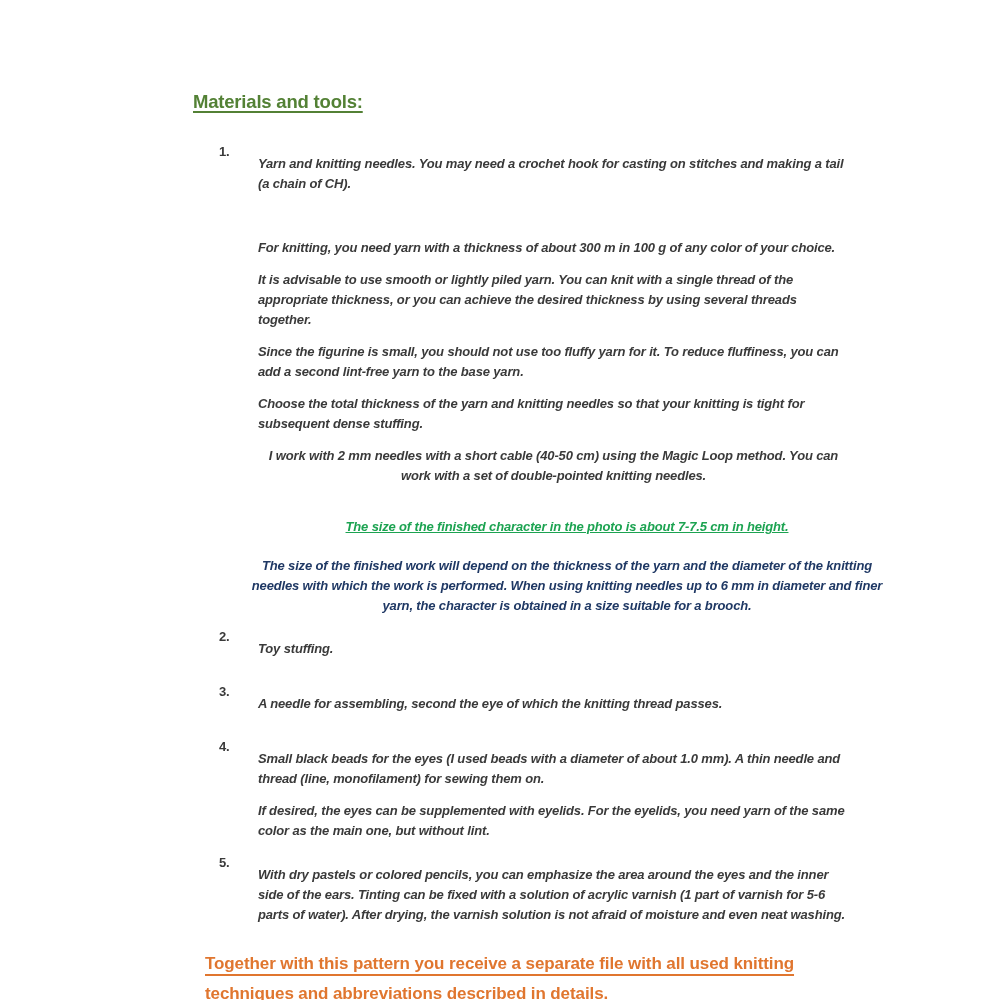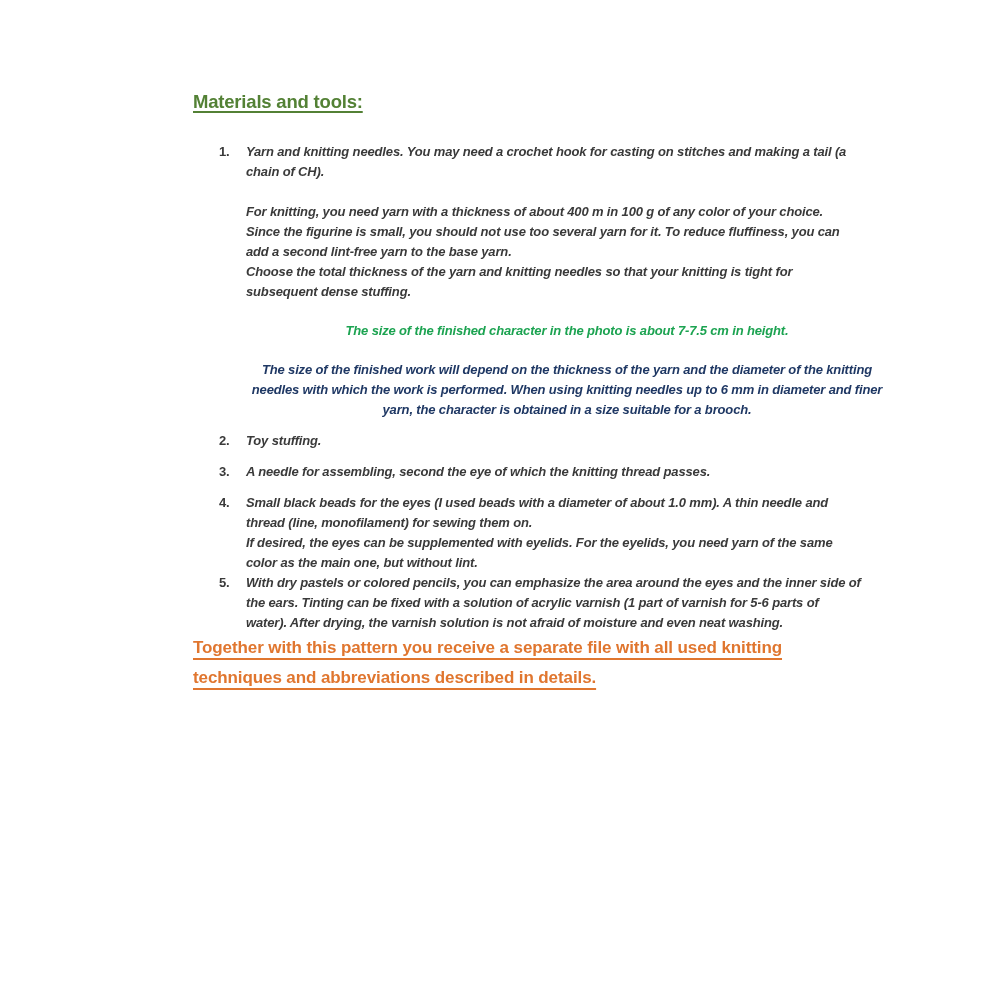--- a/index.html
+++ b/index.html
@@ -45,28 +45,29 @@
   }
   .li .num{
     flex:0 0 27px;
     font-style:normal;
     font-weight:bold;
   }
   .li .li-body{
     flex:1 1 auto;
     min-width:0;
   }
-  .li-body p, .content p{margin:0;}
+  .li-body p, .content p{margin:12px;}
   .blank-line{height:20px;}
   .mb{margin-bottom:11px;}
   .center{text-align:center;}
   .note-green{
     color:var(--note-green);
     margin:19px 0 0 53px !important;
     width:642px;
+    text-decoration:underline;
   }
   .note-blue{
     color:var(--navy);
     margin:19px 0 11px 53px !important;
     width:642px;
   }
   .elephant-note{
     color:var(--navy);
     margin:29px 0 0 53px !important;
     width:642px;
@@ -92,23 +93,25 @@
 
   <h1 class="doc-heading">Materials and tools:</h1>
 
   <div class="content">
 
     <div class="li">
       <span class="num">1.</span>
       <div class="li-body">
         <p>Yarn and knitting needles. You may need a crochet hook for casting on stitches and making a tail (a chain of CH).</p>
         <div class="blank-line"></div>
-        <p>For knitting, you need yarn with a thickness of about 400 m in 100 g of any color of your choice.</p>
-        <p>Since the figurine is small, you should not use too several yarn for it. To reduce fluffiness, you can add a second lint-free yarn to the base yarn.</p>
+        <p>For knitting, you need yarn with a thickness of about 300 m in 100 g of any color of your choice.</p>
+        <p>It is advisable to use smooth or lightly piled yarn. You can knit with a single thread of the appropriate thickness, or you can achieve the desired thickness by using several threads together.</p>
+        <p>Since the figurine is small, you should not use too fluffy yarn for it. To reduce fluffiness, you can add a second lint-free yarn to the base yarn.</p>
         <p>Choose the total thickness of the yarn and knitting needles so that your knitting is tight for subsequent dense stuffing.</p>
+        <p class="center">I work with 2 mm needles with a short cable (40-50 cm) using the Magic Loop method. You can work with a set of double-pointed knitting needles.</p>
       </div>
     </div>
 
     <p class="note-green center">The size of the finished character in the photo is about 7-7.5 cm in height.</p>
 
     <p class="note-blue center">The size of the finished work will depend on the thickness of the yarn and the diameter of the knitting needles with which the work is performed. When using knitting needles up to 6 mm in diameter and finer yarn, the character is obtained in a size suitable for a brooch.</p>
 
     <div class="li mb">
       <span class="num">2.</span>
       <div class="li-body">

